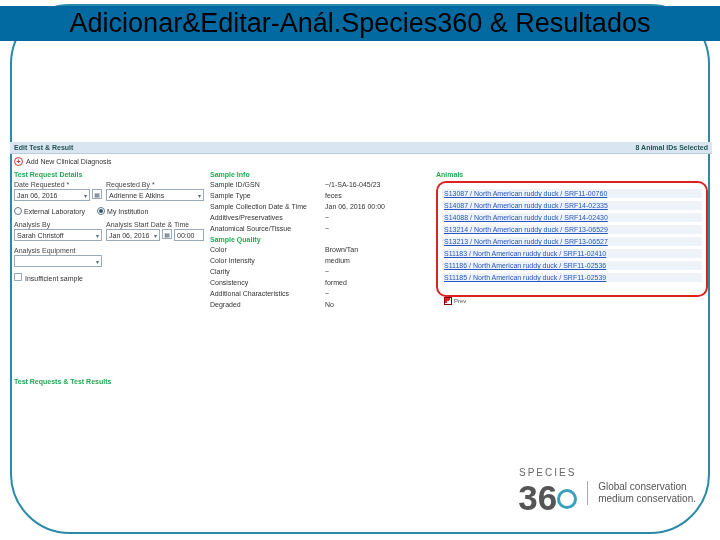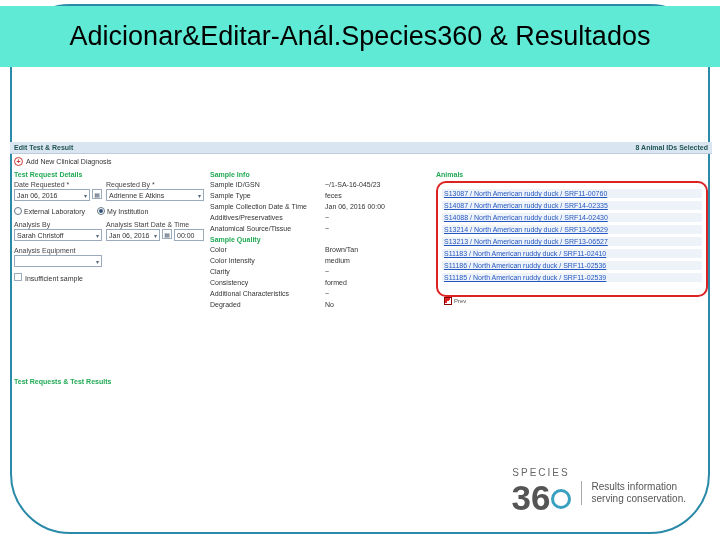--- a/index.html
+++ b/index.html
@@ -1,18 +1,18 @@
 <!DOCTYPE html>
 <html><head>
 <meta charset="utf-8">
 <style>
   * { box-sizing: border-box; margin: 0; padding: 0; }
   body { font-family: Arial, sans-serif; width: 720px; height: 540px; background: #fff; position: relative; overflow: hidden; }
   .frame { position: absolute; top: 4px; left: 10px; width: 700px; height: 530px; border: 2px solid #2a8aa8; border-radius: 60px; }
-  .title { position: absolute; top: 6px; left: 0; width: 720px; text-align: center; font-size: 27px; font-weight: normal; color: #000; background: #5eead4; padding: 15px 20px; }
+  .title { position: absolute; top: 6px; left: 0; width: 720px; text-align: center; font-size: 27px; font-weight: normal; color: #000; background: #0369a1; padding: 2px 20px; }
   .app { position: absolute; top: 142px; left: 10px; width: 702px; font-size: 7px; color: #333; }
   .hdrbar { background: #d9e6f2; padding: 2px 4px; display: flex; justify-content: space-between; border-bottom: 1px solid #bcd; }
   .hdrbar span { color: #255; font-weight: bold; }
   .addline { padding: 3px 4px; display: flex; align-items: center; gap: 3px; }
   .plus { display: inline-flex; width: 9px; height: 9px; background: #fff; border: 1px solid #c33; border-radius: 50%; color: #c33; font-weight: bold; align-items: center; justify-content: center; font-size: 7px; line-height: 1; }
   .cols { display: flex; gap: 6px; padding: 0 4px; }
   .col-left { width: 190px; }
   .col-mid { width: 220px; }
   .col-right { flex: 1; }
   .sect { color: #2a5; font-weight: bold; margin: 2px 0 3px; }
@@ -27,21 +27,21 @@
   .radio .dot.on::after { content: ""; width: 4px; height: 4px; background: #357; border-radius: 50%; }
   .chk { width: 8px; height: 8px; border: 1px solid #9ab; display: inline-block; margin-right: 3px; }
   .kv { display: flex; margin-bottom: 4px; }
   .kv .k { width: 115px; color: #333; }
   .kv .v { color: #333; }
   .animalsbox { border: 2px solid #d22; border-radius: 10px; padding: 6px 4px 10px; position: relative; }
   .alink { color: #2357c2; text-decoration: underline; background: #eef3f9; padding: 1px 2px; margin-bottom: 3px; display: block; white-space: nowrap; overflow: hidden; text-overflow: ellipsis; }
   .prev { padding-left: 4px; font-size: 6px; color: #555; display: flex; align-items: center; gap: 2px; margin-left: 4px; }
   .prev .flag { width: 8px; height: 8px; display: inline-block; background: linear-gradient(135deg,#d22 50%,transparent 50%); border: 1px solid #800; }
   .footer-sect { color: #2a5; font-weight: bold; font-size: 7px; position: absolute; top: 378px; left: 14px; }
-  .logo { position: absolute; bottom: 22px; right: 34px; display: flex; align-items: center; gap: 10px; }
+  .logo { position: absolute; bottom: 22px; right: 24px; display: flex; align-items: center; gap: 10px; }
   .logo-mark { text-align: center; color: #666; }
   .logo-mark .sp { font-size: 10px; letter-spacing: 2px; }
   .logo-mark .num { font-size: 35px; font-weight: bold; color: #555; position: relative; }
   .logo-mark .num .o { display: inline-block; width: 20px; height: 20px; border: 3px solid #3aa0c0; border-radius: 50%; vertical-align: middle; position: relative; top: -2px; }
   .logo-text { font-size: 10px; color: #555; line-height: 1.2; border-left: 1px solid #aaa; padding-left: 10px; }
 </style>
 </head>
 <body>
 
 <div class="frame"></div>
@@ -198,16 +198,16 @@
 </div>
 
 <div class="footer-sect">Test Requests &amp; Test Results</div>
 
 <div class="logo">
   <div class="logo-mark">
     <div class="sp">SPECIES</div>
     <div class="num">36<span class="o"></span></div>
   </div>
   <div class="logo-text">
-    <div>Results information</div>
-    <div>serving conservation.</div>
+    <div>Global conservation</div>
+    <div>medium conservation.</div>
   </div>
 </div>
 
 </body></html>

